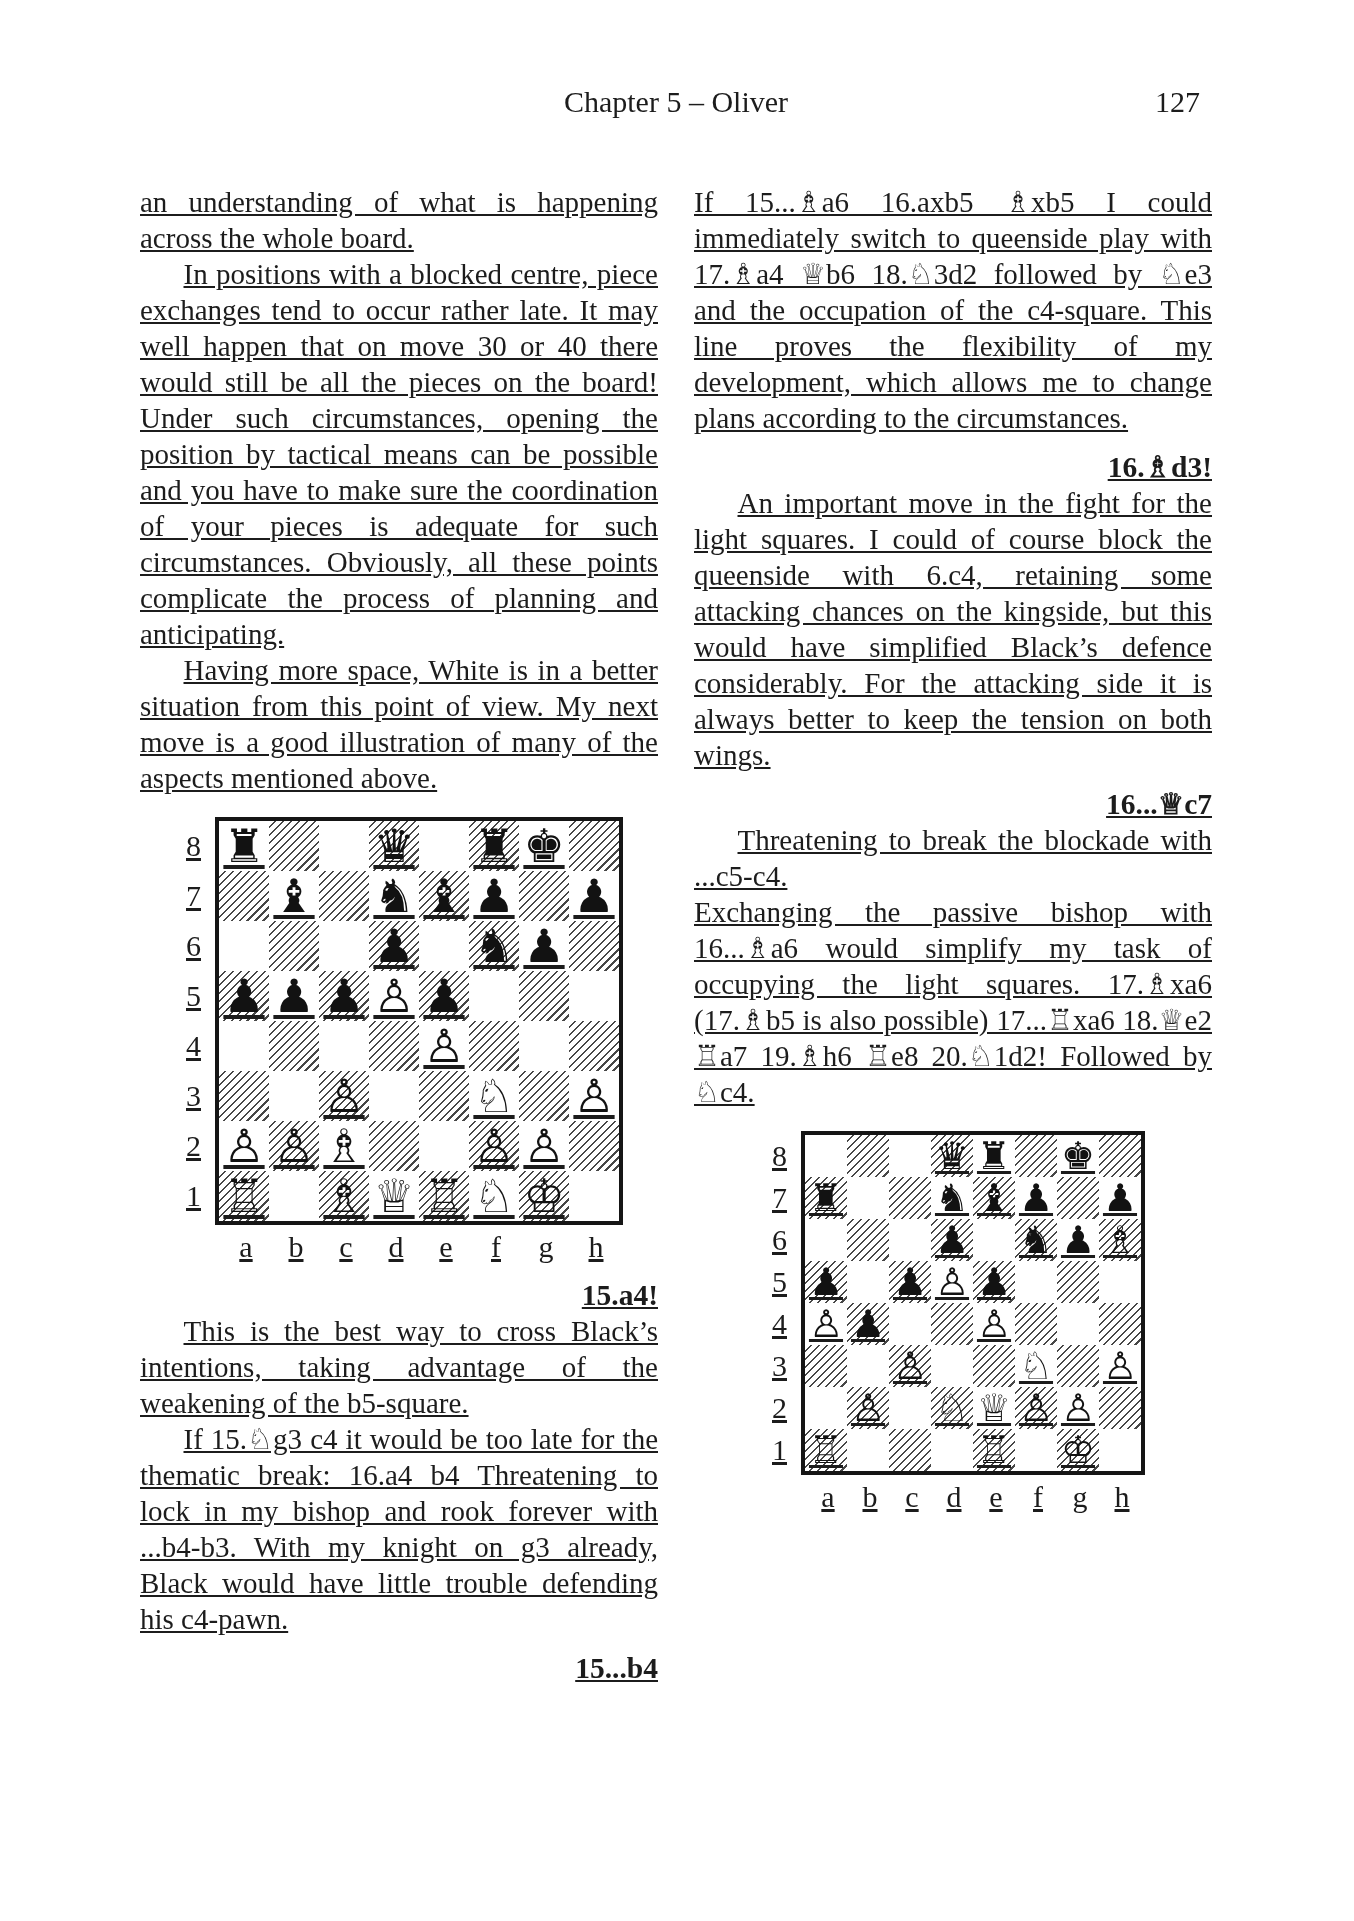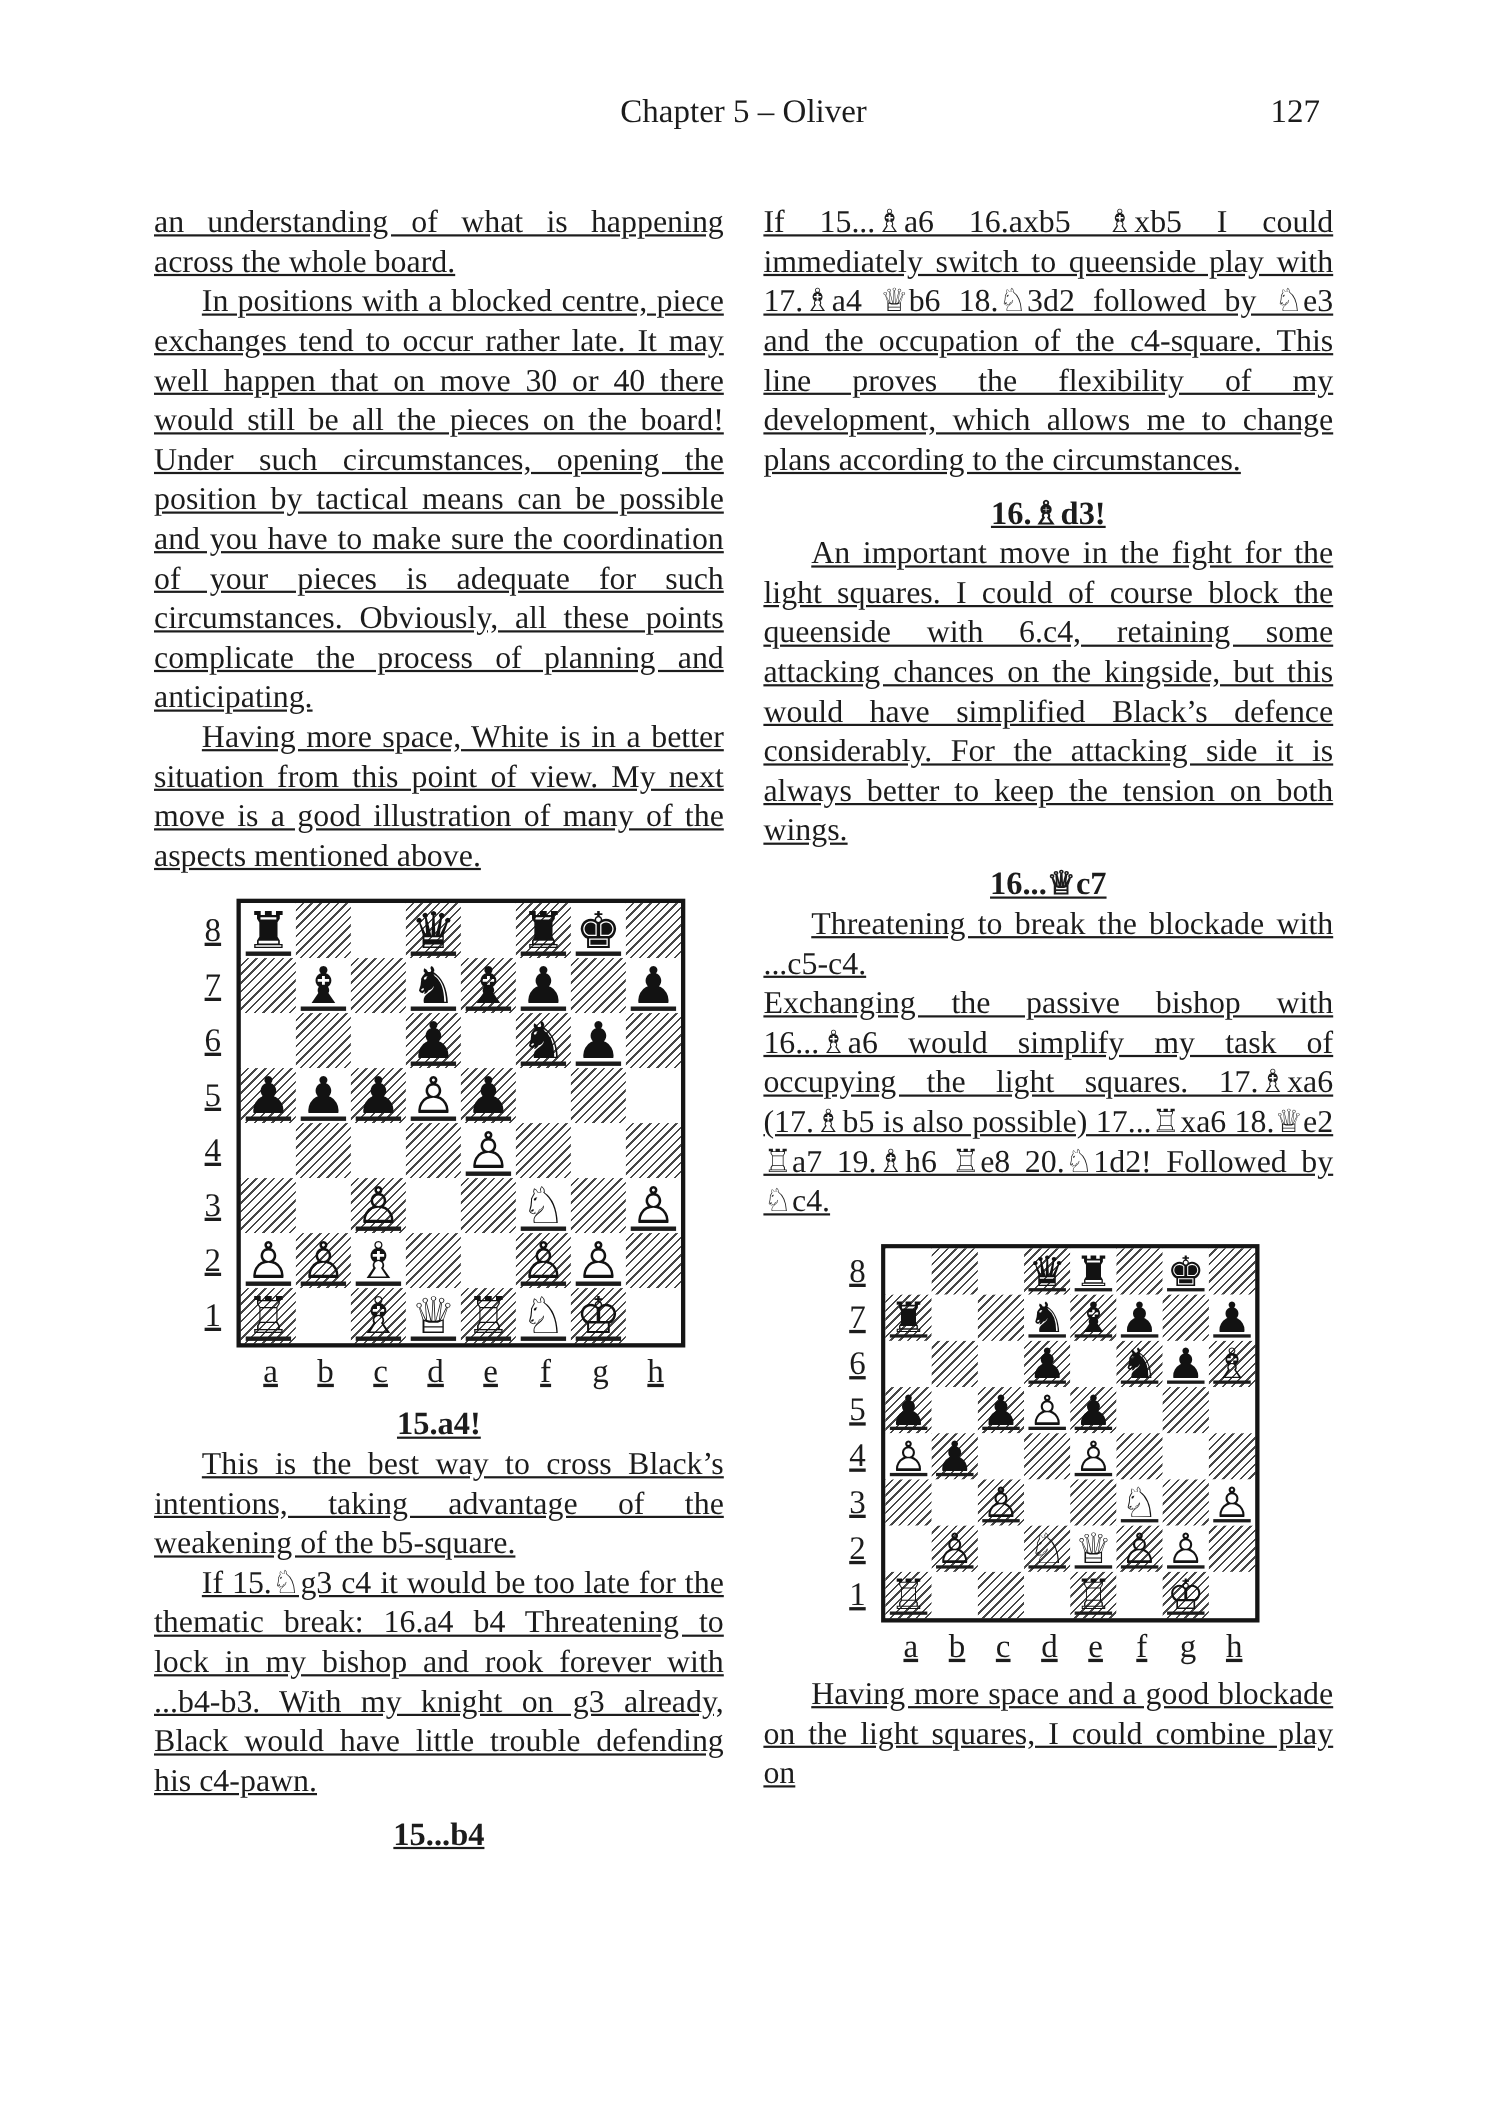--- a/index.html
+++ b/index.html
@@ -46,21 +46,21 @@
     line-height: 36px;
     text-align: justify;
     text-decoration: underline;
   }
   .col p { margin: 0; text-indent: 1.5em; }
   .col p.noindent { text-indent: 0; }
   .move-heading {
     font-size: 29.5px;
     font-weight: bold;
     margin: 13px 0 0 0;
-    text-align: center;
+    text-align: right;
   }
   .gap-before { margin-top: 46px; }
   
 
   
   figure.diagram {
     margin: 21px 0 8px 0;
     display: flex;
     flex-direction: column;
     align-items: center;
@@ -483,17 +483,16 @@
             <div class="file-label">b</div>
             <div class="file-label">c</div>
             <div class="file-label">d</div>
             <div class="file-label">e</div>
             <div class="file-label">f</div>
             <div class="file-label">g</div>
             <div class="file-label">h</div>
           </div>
         </figure>
 
-      <p>Having more space and a good blockade on the light squares, I could combine play on</p>
     </section>
 
   </div>
 </div>
 
 </body></html>

